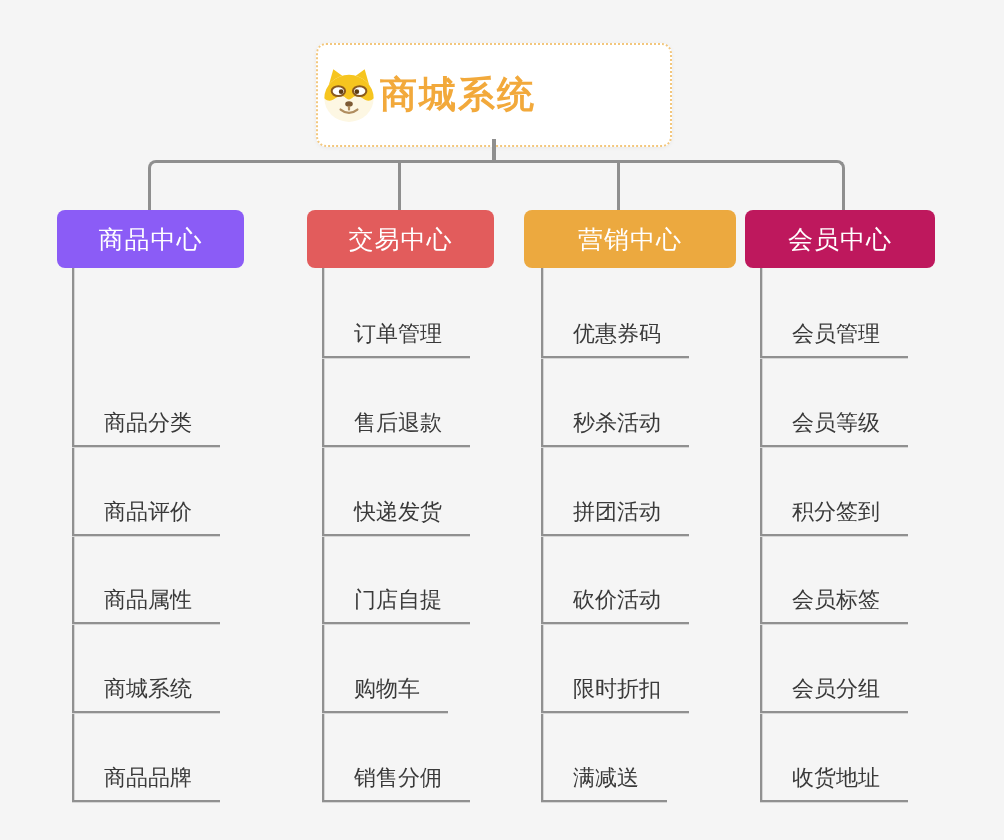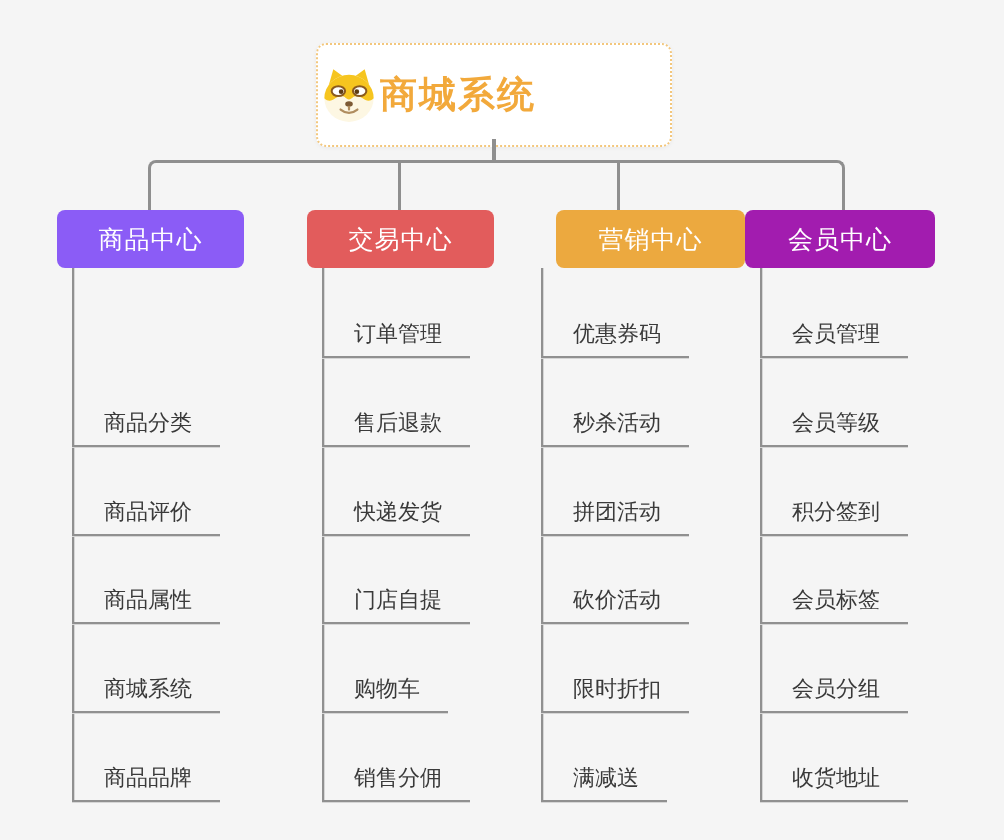--- a/index.html
+++ b/index.html
@@ -95,24 +95,24 @@
   <div class="bus-frame"></div>
   <div class="drop" style="left:398px"></div>
   <div class="drop" style="left:617px"></div>
 
   <div class="branch" style="left: 57px; width: 187px; background: #8b5cf6;">
     <span>商品中心</span>
   </div>
   <div class="branch" style="left: 307px; width: 187px; background: rgb(226, 92, 92);">
     <span>交易中心</span>
   </div>
-  <div class="branch" style="left: 556px; width: 189px; background: rgb(236, 169, 63); text-align: right;">
+  <div class="branch" style="left: 524px; width: 212px; background: rgb(236, 169, 63); text-align: right;">
     <span>营销中心</span>
   </div>
-  <div class="branch" style="left: 745px; width: 190px; background: #a21caf;">
+  <div class="branch" style="left: 745px; width: 190px; background: #be185d;">
     <span>会员中心</span>
   </div>
 
   <div class="trunk" style="left:72px"></div>
   <div class="trunk" style="left:322px"></div>
   <div class="trunk" style="left:541px"></div>
   <div class="trunk" style="left:760px"></div>
 
   <div class="child" style="left:72px;top:409px">商品分类</div>
   <div class="child" style="left:72px;top:498px">商品评价</div>

